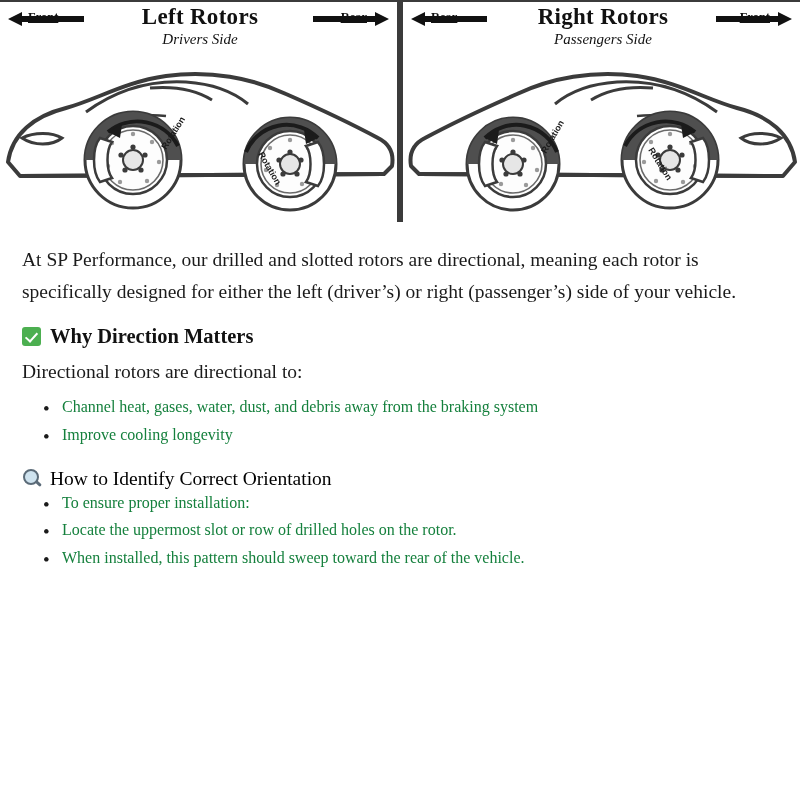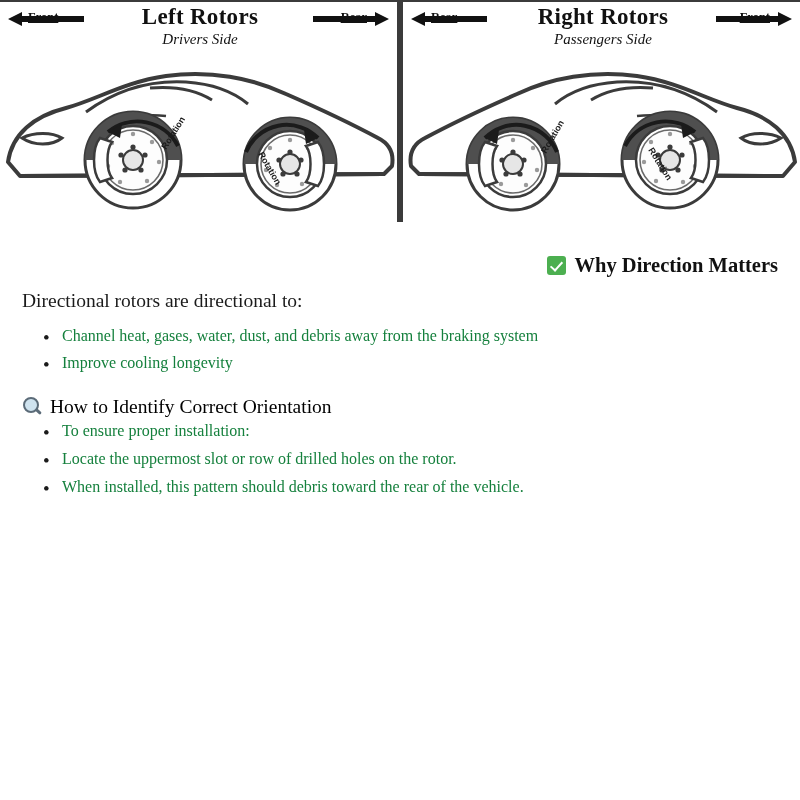--- a/index.html
+++ b/index.html
@@ -100,21 +100,20 @@
     color: #1b1b1b;
   }
   h2.head {
     margin: 18px 0 0 0;
     font-size: 20.5px;
     font-weight: bold;
     display: flex;
     align-items: center;
     gap: 9px;
     color: #111;
-    justify-content: flex-end;
   }
   .check-icon {
     display: inline-block;
     width: 19px;
     height: 19px;
     border-radius: 3px;
     background: #4caf50;
     position: relative;
     flex: none;
   }
@@ -342,20 +341,21 @@
         </g>
 
         <text x="245" y="108" fill="#1b1b1b" font-family="Liberation Sans, sans-serif" font-size="9" font-weight="bold" transform="rotate(58 245 108)">Rotation</text>
         <text x="143" y="112" fill="#1b1b1b" font-family="Liberation Sans, sans-serif" font-size="9" font-weight="bold" transform="rotate(-60 143 112)">Rotation</text>
       </svg>
     </div>
   </div>
 
   <div class="content">
 
+    <p class="para">At SP Performance, our drilled and slotted rotors are directional, meaning each rotor is specifically designed for either the left (driver’s) or right (passenger’s) side of your vehicle.</p>
 
     <h2 class="head">
       <span class="check-icon"></span>
       <span>Why Direction Matters</span>
     </h2>
 
     <p class="para">Directional rotors are directional to:</p>
 
     <ul class="bullets">
       <li>Channel heat, gases, water, dust, and debris away from the braking system</li>
@@ -363,16 +363,16 @@
     </ul>
 
     <div class="sub-head">
       <span class="mag-icon"></span>
       <span>How to Identify Correct Orientation</span>
     </div>
 
     <ul class="bullets tight">
       <li>To ensure proper installation:</li>
       <li>Locate the uppermost slot or row of drilled holes on the rotor.</li>
-      <li>When installed, this pattern should debris toward the rear of the vehicle.</li>
+      <li>When installed, this pattern should sweep toward the rear of the vehicle.</li>
     </ul>
   </div>
 </div>
 
 </body></html>

